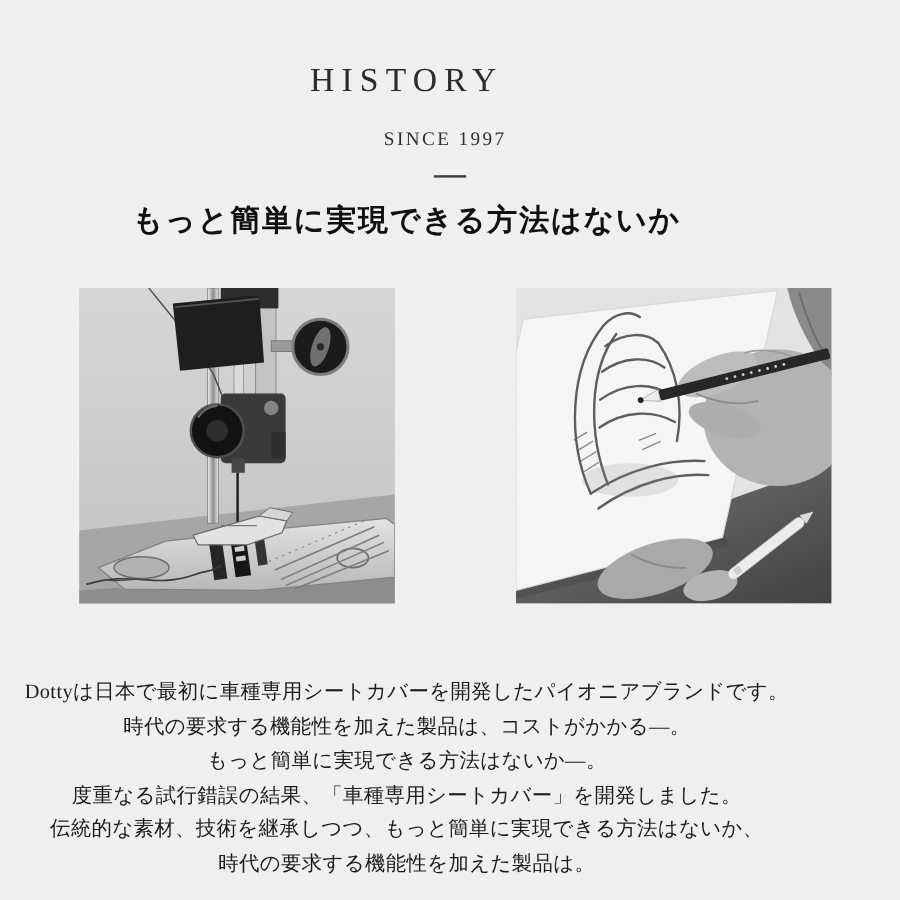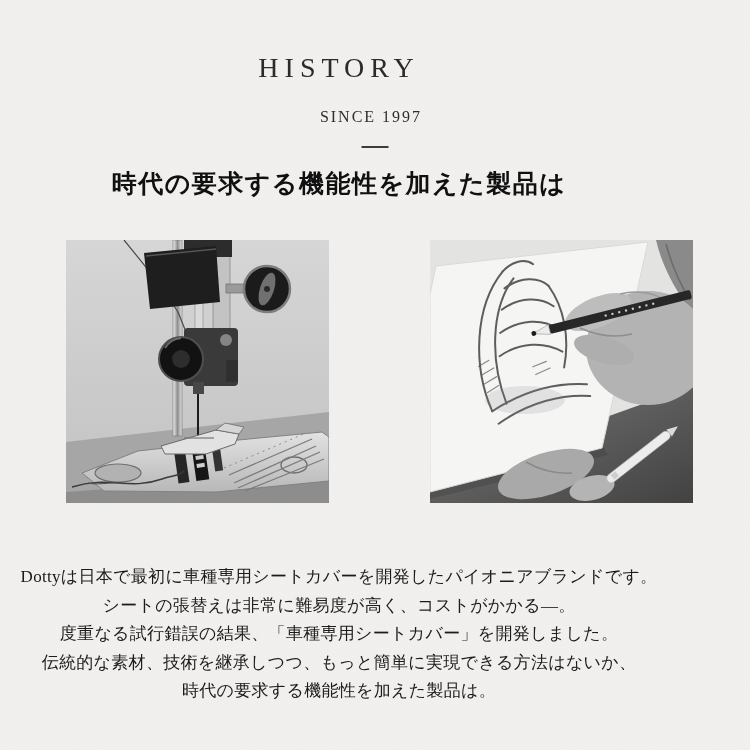--- a/index.html
+++ b/index.html
@@ -30,21 +30,21 @@
     <feTurbulence type="fractalNoise" baseFrequency="0.8" numOctaves="2" stitchTiles="stitch"></feTurbulence>
     <feColorMatrix type="saturate" values="0"></feColorMatrix>
   </filter>
   <rect width="750" height="750" fill="#f2f1ef"></rect>
   <rect width="750" height="750" filter="url(#paperNoise)" opacity="0.055"></rect>
 </svg>
 
 <div class="layer history-title">HISTORY</div>
 <div class="layer since-subtitle">SINCE 1997</div>
 <div class="divider"></div>
-<div class="layer jp-heading">時代の要求する機能性を加えた製品は</div>
+<div class="layer jp-heading">もっと簡単に実現できる方法はないか</div>
 
 <div class="gallery">
 
   <span class="photo">
   <svg width="263" height="263" viewBox="0 0 263 263">
     <defs>
       <linearGradient id="gBgL" x1="0" y1="0" x2="0" y2="1">
         <stop offset="0" stop-color="#d6d6d6"></stop>
             <stop offset="1" stop-color="#c2c2c2"></stop>
       </linearGradient>
@@ -183,17 +183,18 @@
       <rect x="170" y="213" width="78" height="9" rx="4.5" fill="#ececec" stroke="#bdbdbd" stroke-width="0.6"></rect>
       <polygon points="248,213 259,217.5 248,222" fill="#dadada"></polygon>
       <rect x="176" y="214.5" width="6" height="6" fill="#cfcfcf"></rect>
     </g>
   </svg>
   </span>
 </div>
 
 <div class="layer story">
   <div>Dottyは日本で最初に車種専用シートカバーを開発したパイオニアブランドです。</div>
-  <div>シートの張替えは非常に難易度が高く、コストがかかる―。</div>
+  <div>時代の要求する機能性を加えた製品は、コストがかかる―。</div>
+  <div>もっと簡単に実現できる方法はないか―。</div>
   <div>度重なる試行錯誤の結果、「車種専用シートカバー」を開発しました。</div>
   <div>伝統的な素材、技術を継承しつつ、もっと簡単に実現できる方法はないか、</div>
   <div>時代の要求する機能性を加えた製品は。</div>
 </div>
 
 </body></html>

